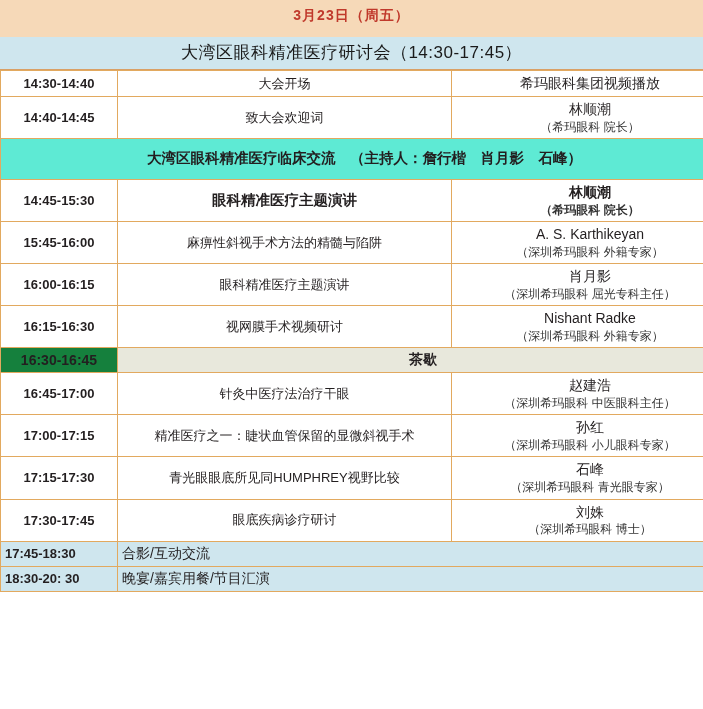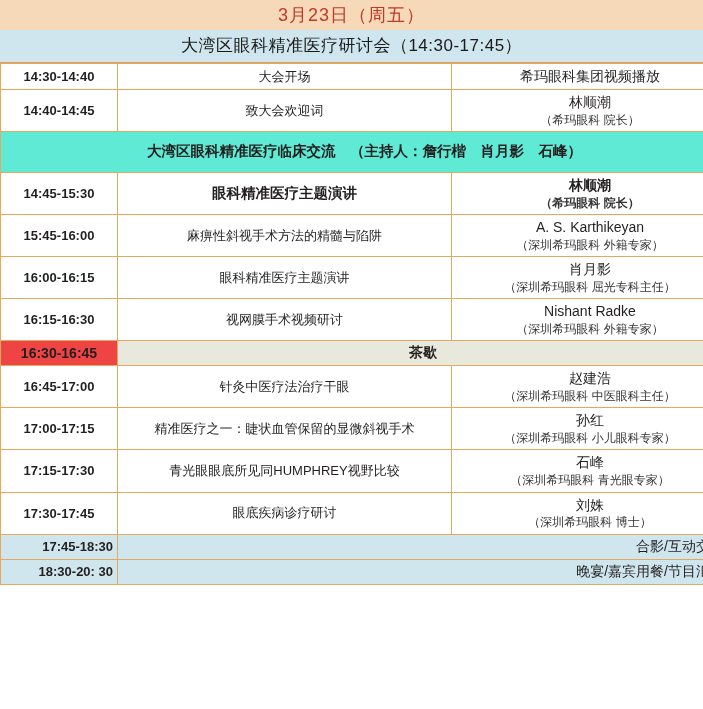--- a/index.html
+++ b/index.html
@@ -18,25 +18,25 @@
     width: 703px;
     height: 709px;
     box-sizing: border-box;
     display: flex;
     flex-direction: column;
   }
   
   .date-banner {
     background: #f6d9b8;
     color: #c0392b;
-    font-size: 18px;
-    font-weight: normal;
+    font-size: 14px;
+    font-weight: bold;
     text-align: center;
     line-height: 30px;
-    height: 30px;
+    height: 37px;
     letter-spacing: 1px;
   }
   
   .main-title {
     background: #cfe6ee;
     color: #1a1a1a;
     font-size: 17px;
     font-weight: normal;
     text-align: center;
     height: 32px;
@@ -91,34 +91,34 @@
     text-align: center;
     height: 34px;
   }
   .row-break td {
     background: #e8e8dc;
     text-align: center;
     font-size: 14px;
     font-weight: bold;
   }
   .row-break td.col-time {
-    background: #ef4444;
+    background: #15803d;
   }
   .row-keynote .col-topic,
   .row-keynote .col-speaker {
     font-weight: bold;
     font-size: 14.5px;
   }
   .row-keynote .speaker-name,
   .row-keynote .speaker-org {
     font-weight: bold;
   }
   .row-foot td {
     background: #cfe6ee;
-    text-align: right;
+    text-align: left;
     font-size: 14px;
   }
   .row-foot td.col-time {
     background: #cfe6ee;
     font-weight: bold;
     font-size: 13px;
   }
   .row-signin td.merged {
     text-align: center;
     font-size: 14px;

